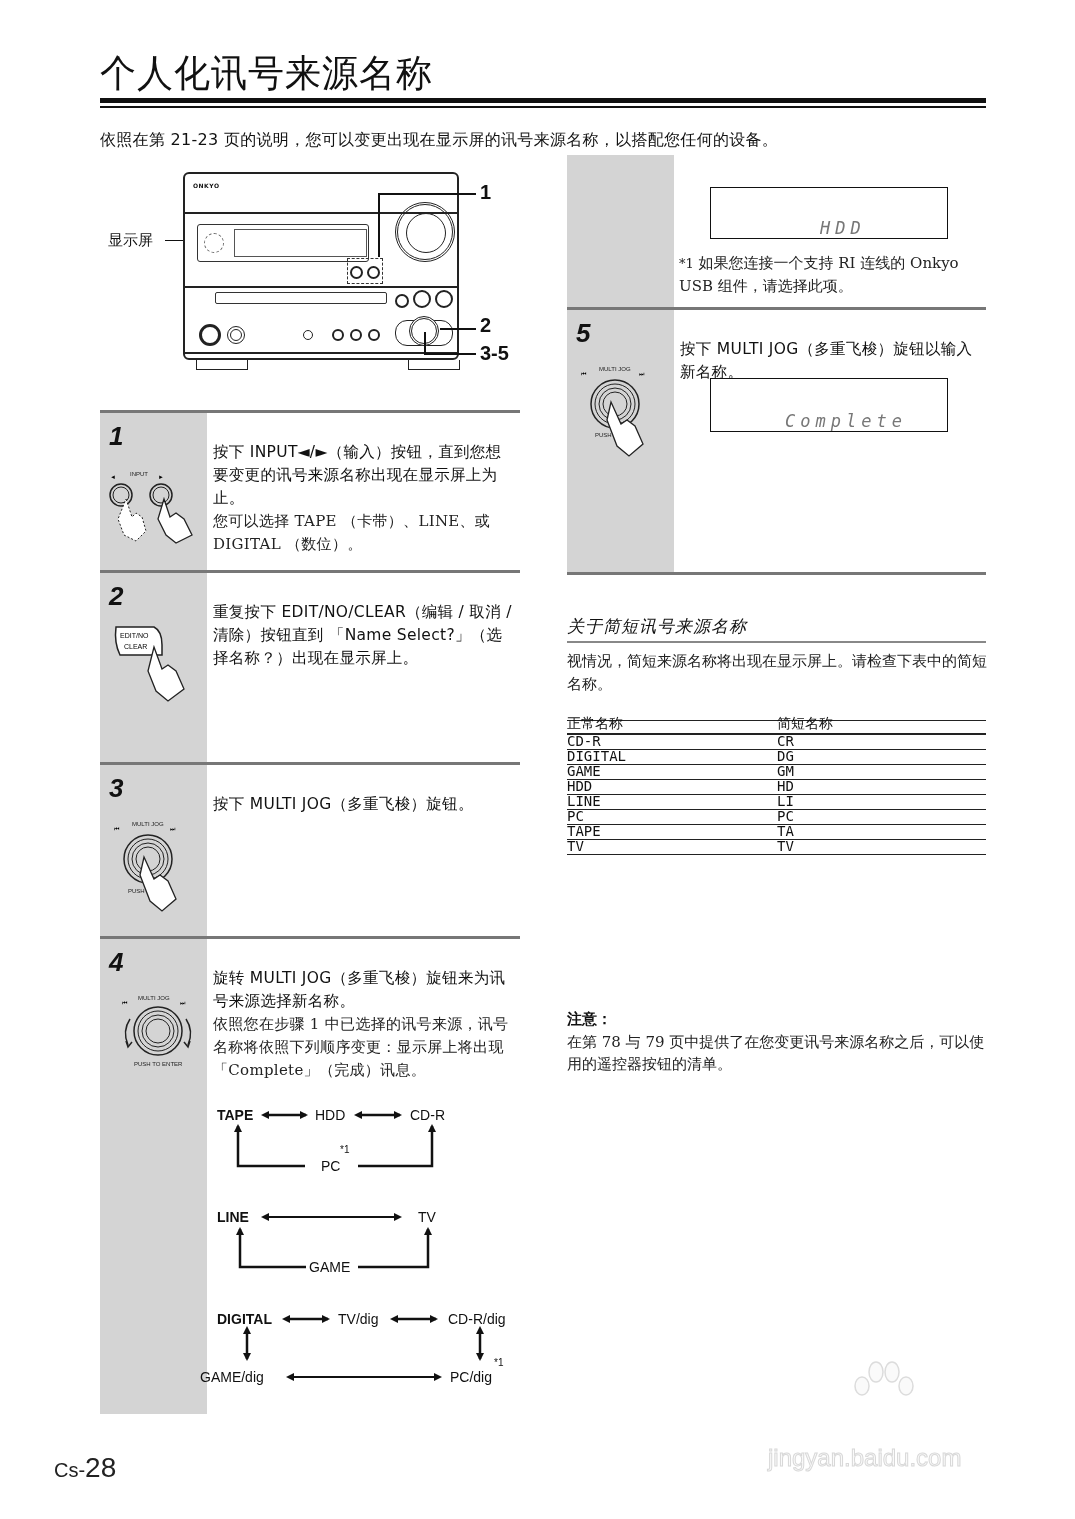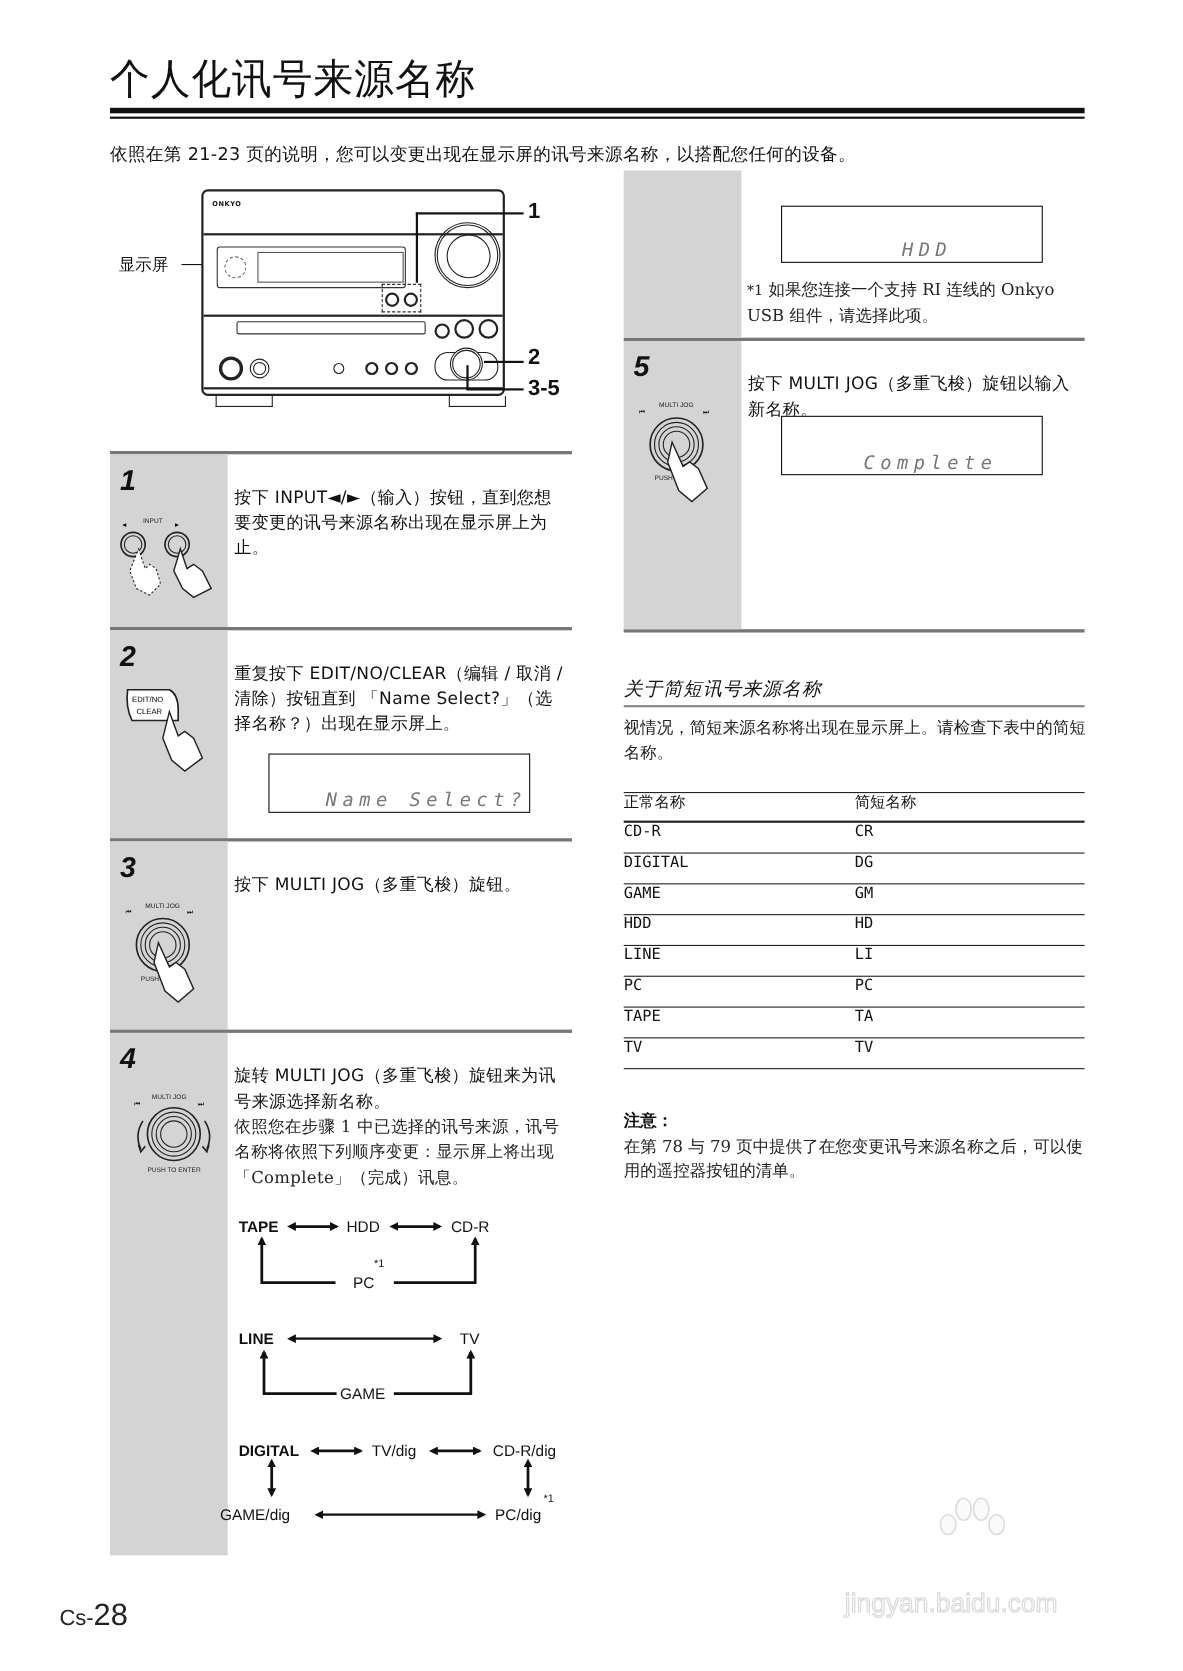--- a/index.html
+++ b/index.html
@@ -45,21 +45,21 @@
   
   .flow-text { position: absolute; font-family: "Liberation Sans", sans-serif; font-size: 14px; color: #111; white-space: nowrap; }
   .flow-text.bold { font-weight: bold; }
   .sup { position: absolute; font-family: "Liberation Sans", sans-serif; font-size: 10px; }
 
   
   .subhead { position: absolute; left: 567px; top: 615px; font-size: 17px; font-style: italic; letter-spacing: 1px; }
   .subhead-rule { position: absolute; left: 567px; top: 641px; width: 419px; height: 2px; background: #888; }
   .right-para { position: absolute; left: 567px; top: 650px; width: 420px; font-family: "DejaVu Serif", serif; font-size: 15px; line-height: 23px; color: #222; }
   .tbl { position: absolute; left: 567px; top: 720px; width: 419px; }
-  .tbl-row { height: 28px; display: flex; align-items: flex-start; border-bottom: 1px solid #222; font-family: "DejaVu Sans Mono", monospace; font-size: 14px; }
+  .tbl-row { height: 15px; display: flex; align-items: flex-end; border-bottom: 1px solid #222; font-family: "DejaVu Sans Mono", monospace; font-size: 14px; }
   .tbl-row.head { border-top: 1px solid #222; border-bottom: 2.5px solid #222; font-family: "DejaVu Sans", sans-serif; font-size: 14px; }
   .tbl-c1 { width: 210px; }
   .note-title { position: absolute; left: 567px; top: 1010px; font-size: 15px; font-weight: bold; }
   .note-body { position: absolute; left: 567px; top: 1031px; width: 420px; font-family: "DejaVu Serif", serif; font-size: 15px; line-height: 22px; color: #222; }
 
   .page-num { position: absolute; left: 54px; top: 1452px; font-family: "Liberation Sans", sans-serif; color: #222; }
   .page-num .pre { font-size: 20px; margin-top: 16px; }
   .page-num .num { font-size: 28px; }
 
   .watermark { position: absolute; left: 760px; top: 1360px; width: 260px; height: 120px; color: #eaeaea; font-family: "Liberation Sans", sans-serif; }
@@ -126,39 +126,37 @@
       <circle cx="15" cy="22" r="11" fill="none" stroke="#222" stroke-width="1.5"></circle>
       <circle cx="15" cy="22" r="8" fill="none" stroke="#222" stroke-width="1"></circle>
       <circle cx="55" cy="22" r="11" fill="none" stroke="#222" stroke-width="1.5"></circle>
       <circle cx="55" cy="22" r="8" fill="none" stroke="#222" stroke-width="1"></circle>
       <path d="M20 26 L26 44 L30 40 L36 44 L40 58 L30 68 L18 62 L12 46 Z" fill="#fff" stroke="#222" stroke-width="1" stroke-dasharray="2,2"></path>
       <path d="M58 26 L64 44 L70 40 L78 46 L86 62 L70 70 L60 62 L52 46 Z" fill="#fff" stroke="#222" stroke-width="1.3"></path>
     </svg>
   </div>
   <div class="step-text">
     <div class="mono-ish">按下 INPUT◄/►（输入）按钮，直到您想要变更的讯号来源名称出现在显示屏上为止。</div>
+    <div class="body">您可以选择 TAPE （卡带）、LINE、或 DIGITAL （数位）。</div>
   </div>
 </div>
 
 <div class="step" style="left:100px;top:570px;width:420px;height:192px;">
   <div class="step-gray"></div>
   <div class="step-num">2</div>
   <div style="position:absolute;left:10px;top:52px;width:90px;height:80px;">
     <svg width="90" height="80" viewBox="0 0 90 80">
       <path d="M6 2 L44 2 Q52 6 52 20 L52 30 L10 30 Q4 18 6 2 Z" fill="#fff" stroke="#222" stroke-width="1.5"></path>
       <text x="10" y="13" font-size="7" font-family="Liberation Sans, sans-serif">EDIT/NO</text>
       <text x="14" y="24" font-size="7" font-family="Liberation Sans, sans-serif">CLEAR</text>
       <path d="M44 22 L52 44 L58 40 L66 46 L74 64 L58 76 L46 66 L38 46 Z" fill="#fff" stroke="#222" stroke-width="1.3"></path>
     </svg>
   </div>
   <div class="step-text">
     <div>重复按下 EDIT/NO/CLEAR（编辑 / 取消 / 清除）按钮直到 「Name Select?」（选择名称？）出现在显示屏上。</div>
-  </div>
-  <div class="lcd" style="left:144px;top:112px;width:238px;height:54px;">
-    <span class="lcd-text" style="right:2px;">Name Select?</span>
   </div>
 </div>
 
 <div class="step" style="left:100px;top:762px;width:420px;height:174px;">
   <div class="step-gray"></div>
   <div class="step-num">3</div>
   <div class="icon-label" style="left:32px;top:56px;">MULTI JOG</div>
   <div class="icon-label" style="left:28px;top:123px;">PUSH TO</div>
   <div style="position:absolute;left:14px;top:60px;width:90px;height:90px;">
     <svg width="90" height="90" viewBox="0 0 90 90">

